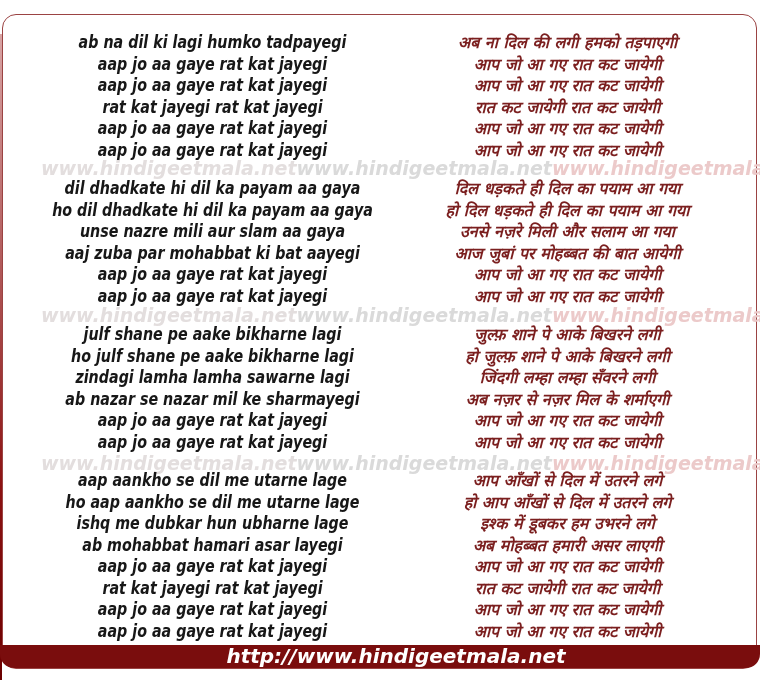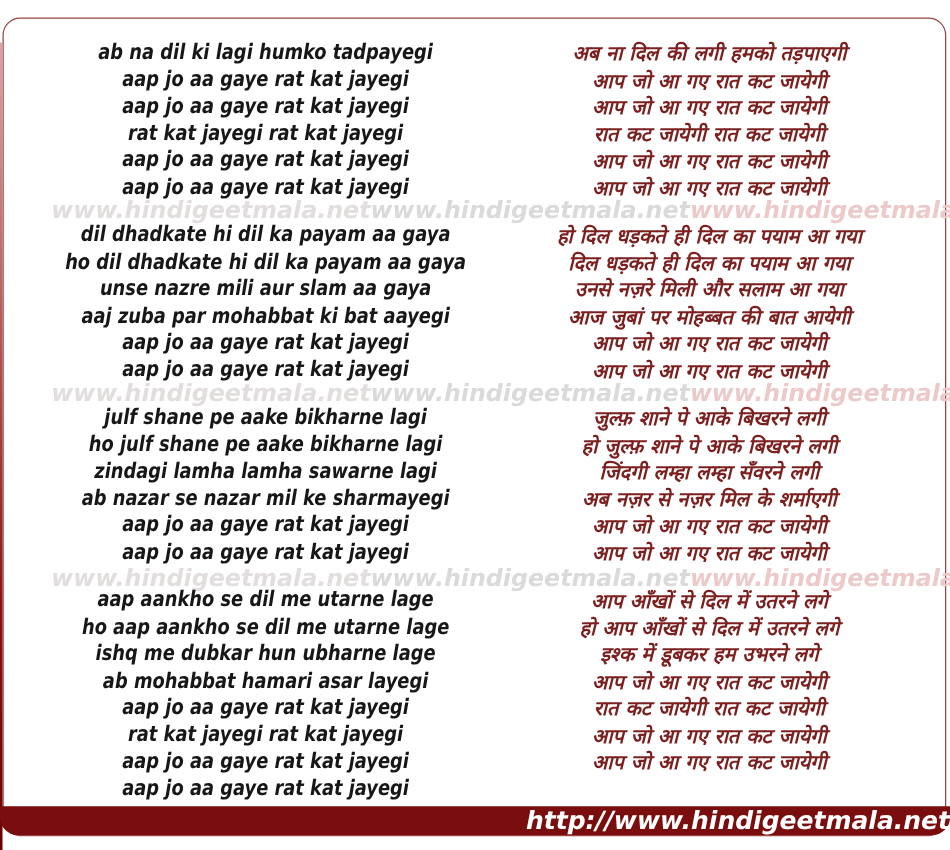--- a/index.html
+++ b/index.html
@@ -53,21 +53,21 @@
   #col-hindi .line{
     font-family:"DejaVu Sans","Liberation Serif",serif;
     font-style:italic;font-weight:700;font-size:16px;
     color:var(--hindi-color,#7b1f1f);
   }
   
   .footer-bar{
     position:absolute;left:0;right:0;top:645px;height:23px;
     background:var(--bar-color,#7a0d0d);
     border-radius:0 0 14px 14px;
-    display:flex;align-items:center;justify-content:flex-end;
+    display:flex;align-items:center;justify-content:center;
     z-index:4;
     padding-left:32px;
   }
   .footer-bar .url{
     color:#ffffff;font-style:italic;font-weight:bold;font-size:20px;
     font-family:"DejaVu Sans","Liberation Sans",sans-serif;
     line-height:23px;white-space:nowrap;
   }
 </style>
 </head>
@@ -133,39 +133,40 @@
 <div class="col" id="col-hindi">
     <div class="stanza">
       <div class="line">अब ना दिल की लगी हमको तड़पाएगी</div>
       <div class="line">आप जो आ गए रात कट जायेगी</div>
       <div class="line">आप जो आ गए रात कट जायेगी</div>
       <div class="line">रात कट जायेगी रात कट जायेगी</div>
       <div class="line">आप जो आ गए रात कट जायेगी</div>
       <div class="line">आप जो आ गए रात कट जायेगी</div>
     </div>
     <div class="stanza">
+      <div class="line">दिल धड़कते ही दिल का पयाम आ गया</div>
       <div class="line">हो दिल धड़कते ही दिल का पयाम आ गया</div>
-      <div class="line">दिल धड़कते ही दिल का पयाम आ गया</div>
       <div class="line">उनसे नज़रे मिली और सलाम आ गया</div>
       <div class="line">आज जुबां पर मोहब्बत की बात आयेगी</div>
       <div class="line">आप जो आ गए रात कट जायेगी</div>
       <div class="line">आप जो आ गए रात कट जायेगी</div>
     </div>
     <div class="stanza">
       <div class="line">जुल्फ़ शाने पे आके बिखरने लगी</div>
       <div class="line">हो जुल्फ़ शाने पे आके बिखरने लगी</div>
       <div class="line">जिंदगी लम्हा लम्हा सँवरने लगी</div>
       <div class="line">अब नज़र से नज़र मिल के शर्माएगी</div>
       <div class="line">आप जो आ गए रात कट जायेगी</div>
       <div class="line">आप जो आ गए रात कट जायेगी</div>
     </div>
     <div class="stanza">
       <div class="line">आप आँखों से दिल में उतरने लगे</div>
       <div class="line">हो आप आँखों से दिल में उतरने लगे</div>
       <div class="line">इश्क में डूबकर हम उभरने लगे</div>
+      <div class="line">अब मोहब्बत हमारी असर लाएगी</div>
       <div class="line">आप जो आ गए रात कट जायेगी</div>
       <div class="line">रात कट जायेगी रात कट जायेगी</div>
       <div class="line">आप जो आ गए रात कट जायेगी</div>
       <div class="line">आप जो आ गए रात कट जायेगी</div>
     </div>
   </div>
 
 <div class="footer-bar">
   <span class="url">http://www.hindigeetmala.net</span>
 </div>

